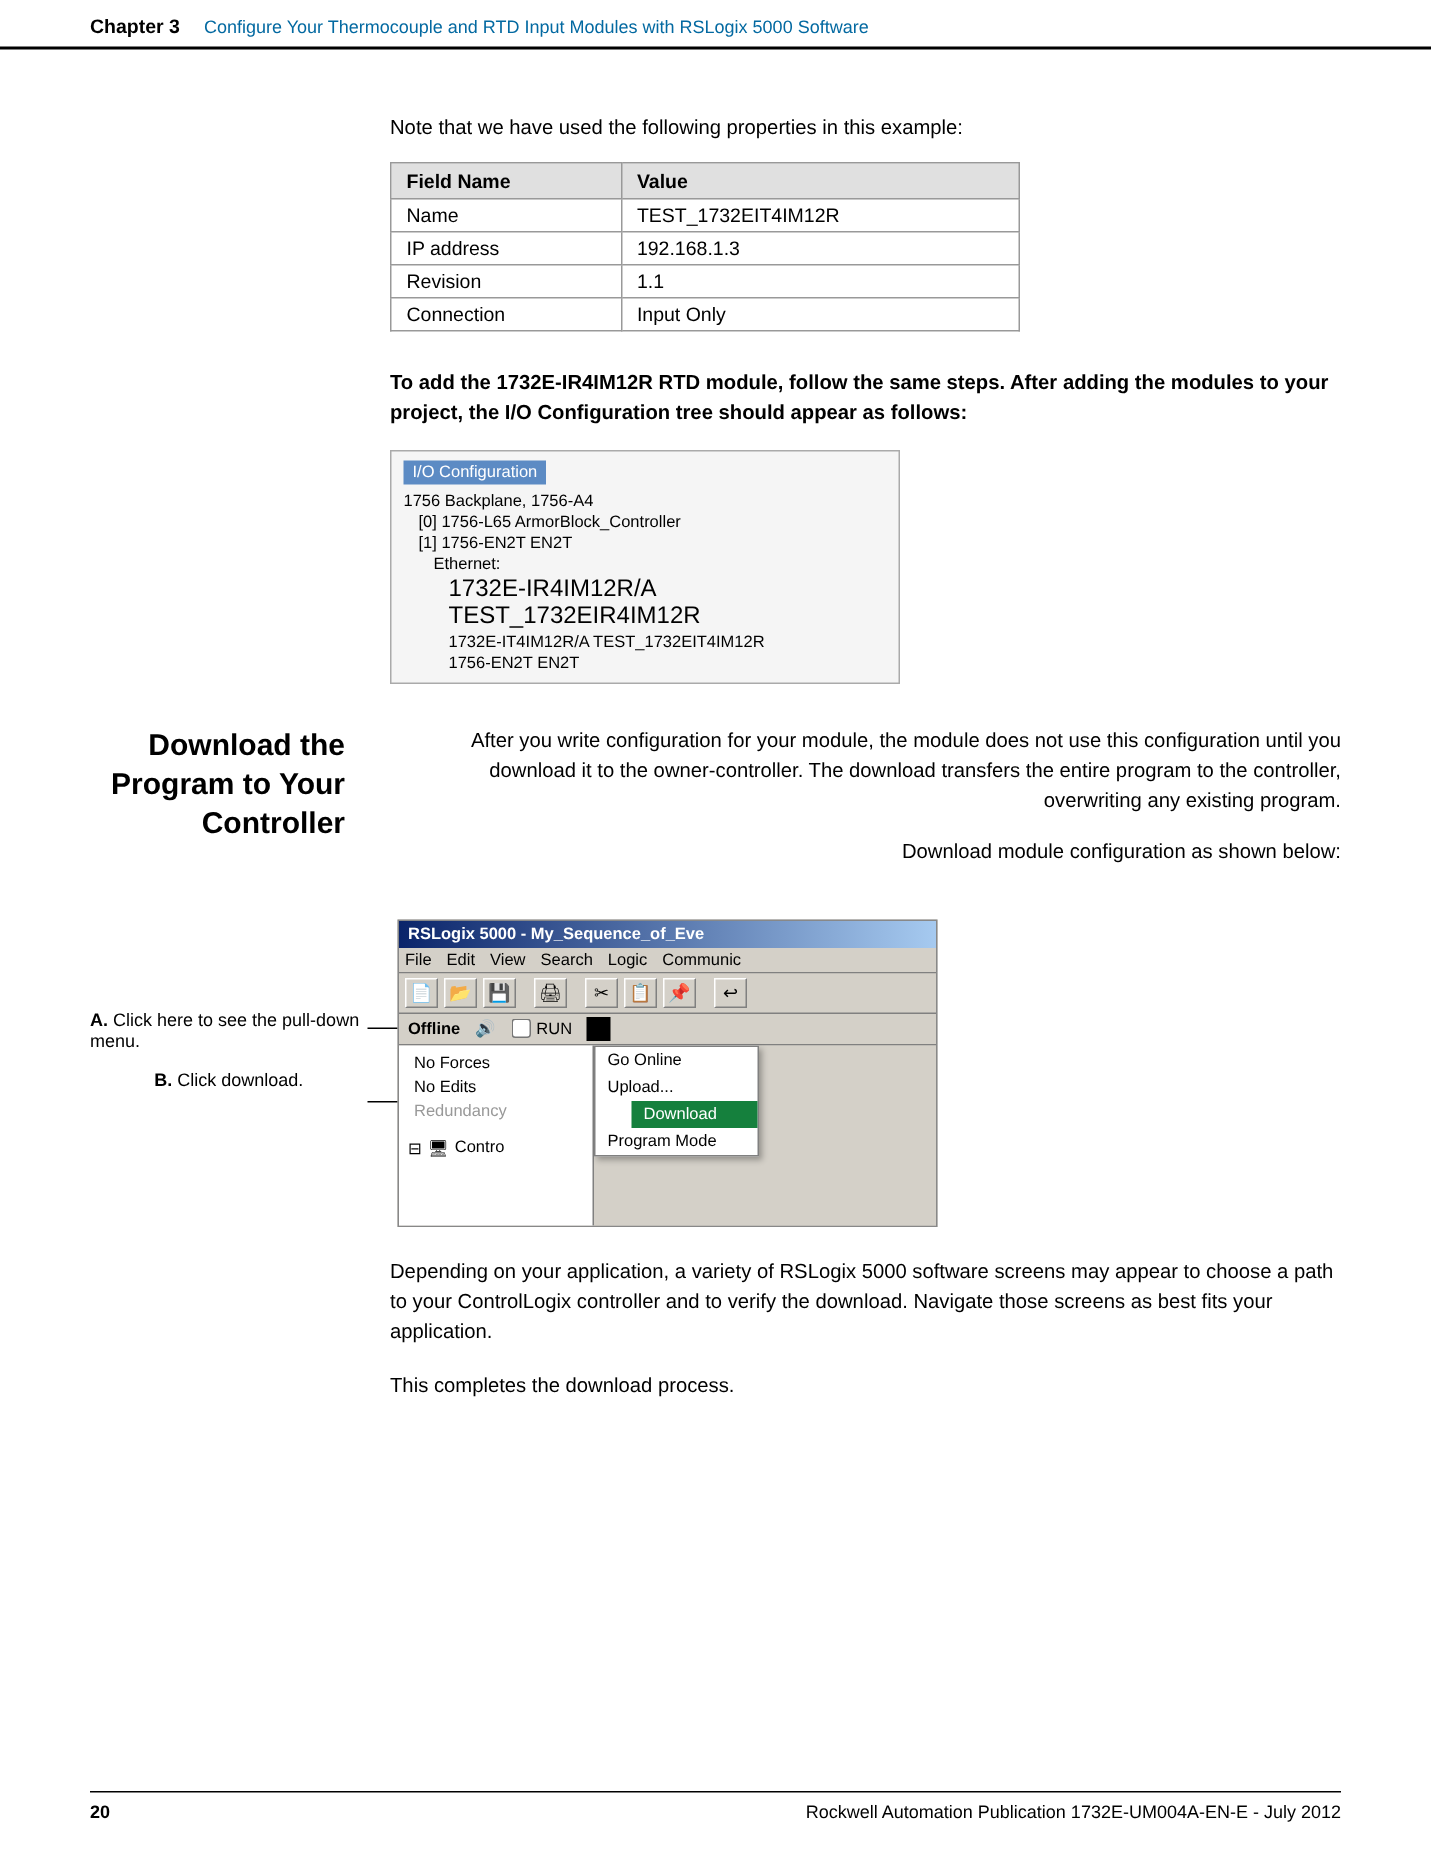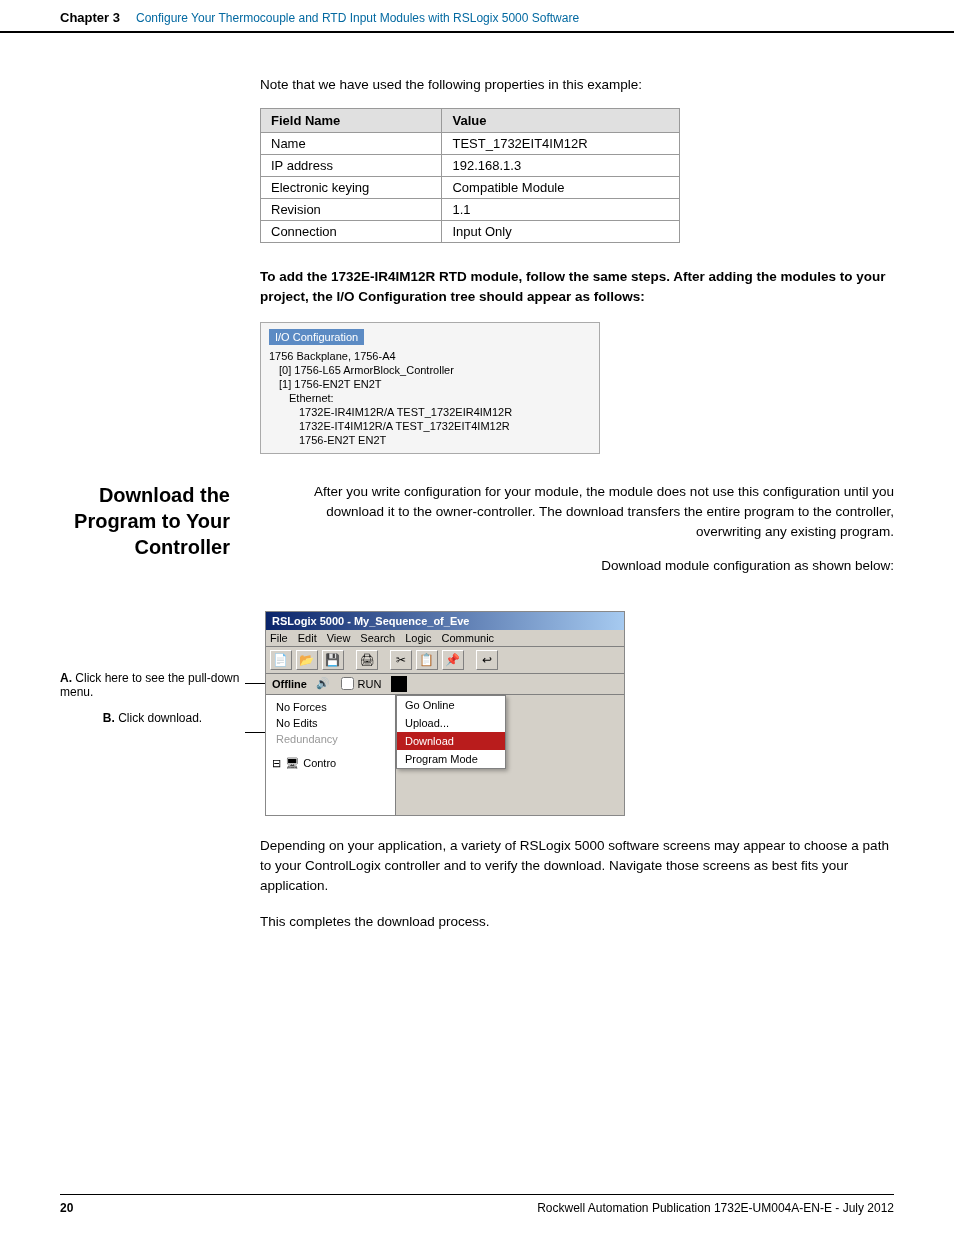--- a/index.html
+++ b/index.html
@@ -280,24 +280,20 @@
         <tbody id="props-tbody">
         <tr>
               <td>Name</td>
               <td>TEST_1732EIT4IM12R</td>
             </tr>
             <tr>
               <td>IP address</td>
               <td>192.168.1.3</td>
             </tr>
             <tr>
-              <td>Electronic keying</td>
-              <td>Compatible Module</td>
-            </tr>
-            <tr>
               <td>Revision</td>
               <td>1.1</td>
             </tr>
             <tr>
               <td>Connection</td>
               <td>Input Only</td>
             </tr>
           </tbody>
       </table>
     </div>
@@ -306,21 +302,21 @@
       <span class="body-text-bold">To add the 1732E-IR4IM12R RTD module, follow the same steps. After adding the modules to your project, the I/O Configuration tree should appear as follows:</span>
     </div>
 
     <div class="screenshot-box">
       <div class="screenshot-title">I/O Configuration</div>
       <div id="io-tree-items">
           <div style="padding: 1px 0px; font-size: 11px;">1756 Backplane, 1756-A4</div>
           <div style="padding: 1px 0px 1px 10px; font-size: 11px;">[0] 1756-L65 ArmorBlock_Controller</div>
           <div style="padding: 1px 0px 1px 10px; font-size: 11px;">[1] 1756-EN2T EN2T</div>
           <div style="padding: 1px 0px 1px 20px; font-size: 11px;">Ethernet:</div>
-          <div style="padding: 1px 0px 1px 30px; font-size: 11px;">1732E-IR4IM12R/A TEST_1732EIR4IM12R</div>
+          <div style="padding: 1px 0px 1px 30px; font-size: 16px;">1732E-IR4IM12R/A TEST_1732EIR4IM12R</div>
           <div style="padding: 1px 0px 1px 30px; font-size: 11px;">1732E-IT4IM12R/A TEST_1732EIT4IM12R</div>
           <div style="padding: 1px 0px 1px 30px; font-size: 11px;">1756-EN2T EN2T</div>
         </div>
     </div>
 
 
     <div class="two-col" style="margin-top: 28px;">
       <div class="left-col">
         <div class="section-header">Download the Program to Your Controller</div>
       </div>
@@ -396,21 +392,21 @@
             <div style="margin-top:10px; display:flex; align-items:center; gap:4px; font-size:11px;">
               <span>⊟</span>
               <span>🖥</span>
               <span>Contro</span>
             </div>
           </div>
           <div class="sw-right-panel">
             <div class="sw-dropdown">
               <div class="sw-dropdown-item">Go Online</div>
               <div class="sw-dropdown-item">Upload...</div>
-              <div class="sw-dropdown-item highlighted" style="background:#b91c1c; color:#fff;">Download</div>
+              <div class="sw-dropdown-item highlighted" style="background:#15803d; color:#fff;margin-left:24px;">Download</div>
               <div class="sw-dropdown-item">Program Mode</div>
             </div>
           </div>
         </div>
       </div>
     </div>
 
     <div class="body-text" style="margin-left: 200px; margin-top: 10px;">Depending on your application, a variety of RSLogix 5000 software screens may appear to choose a path to your ControlLogix controller and to verify the download. Navigate those screens as best fits your application.</div>
 
     <div class="body-text" style="margin-left: 200px; margin-top: 16px;">This completes the download process.</div>

